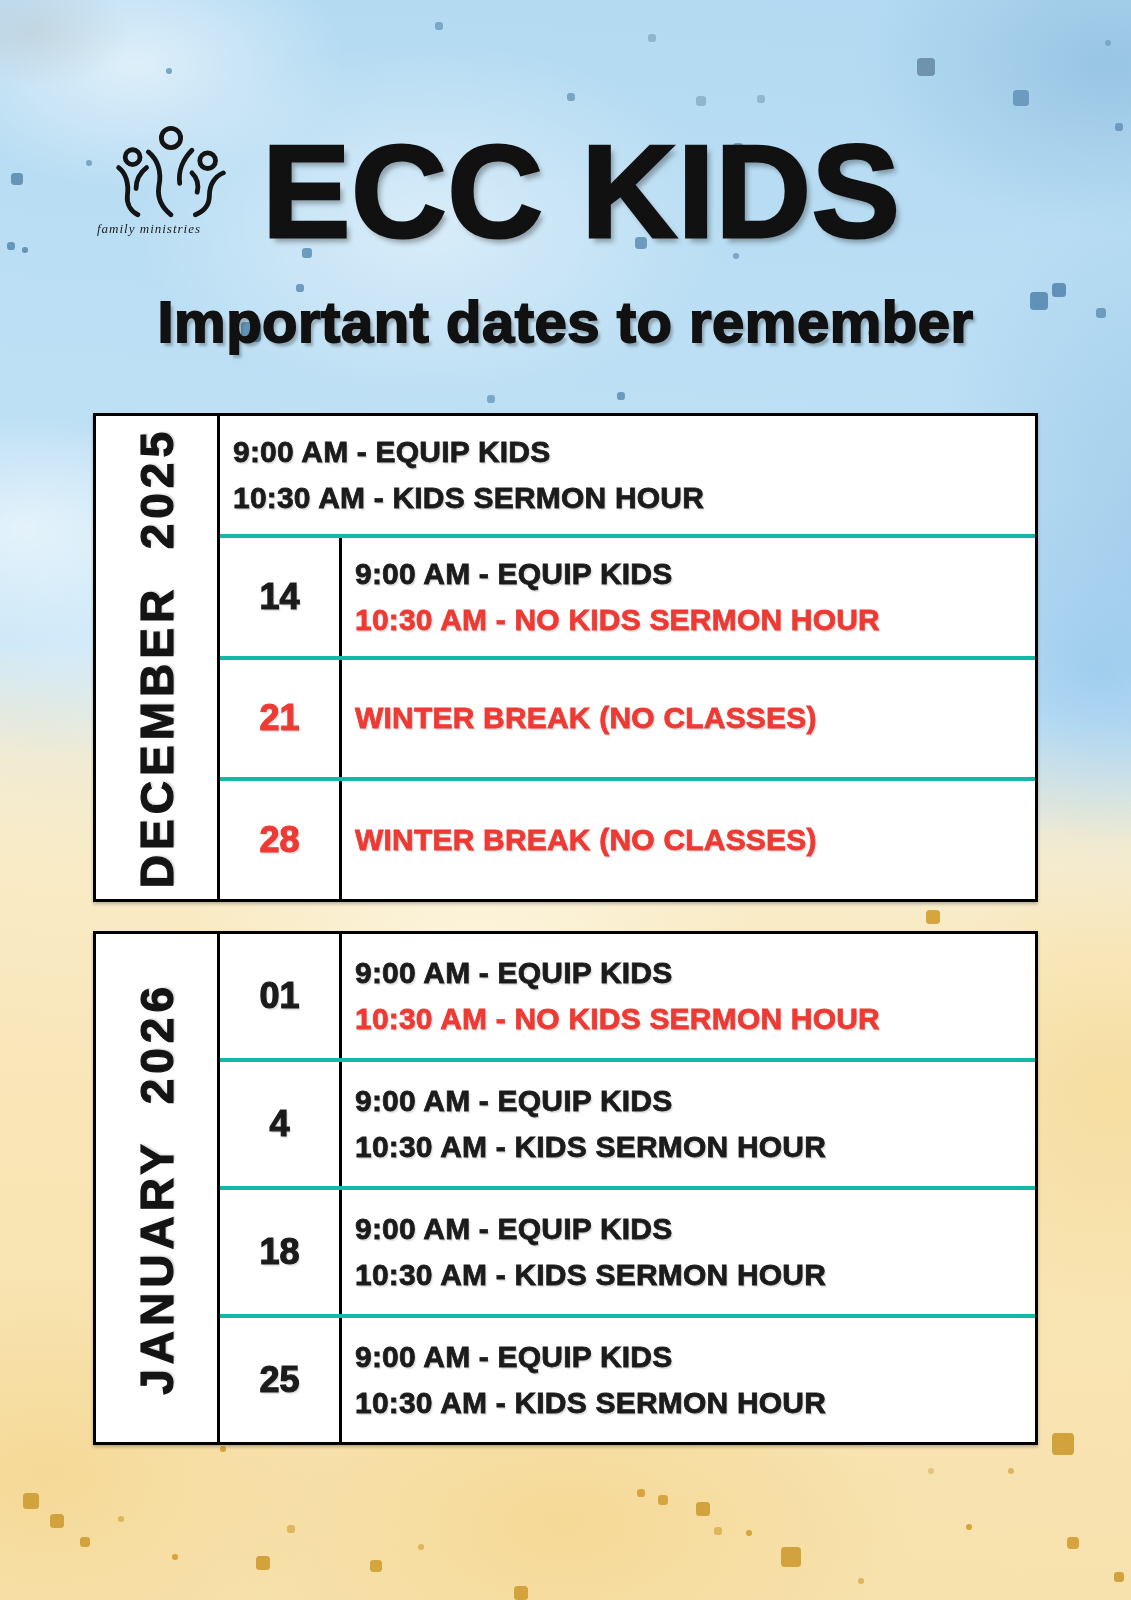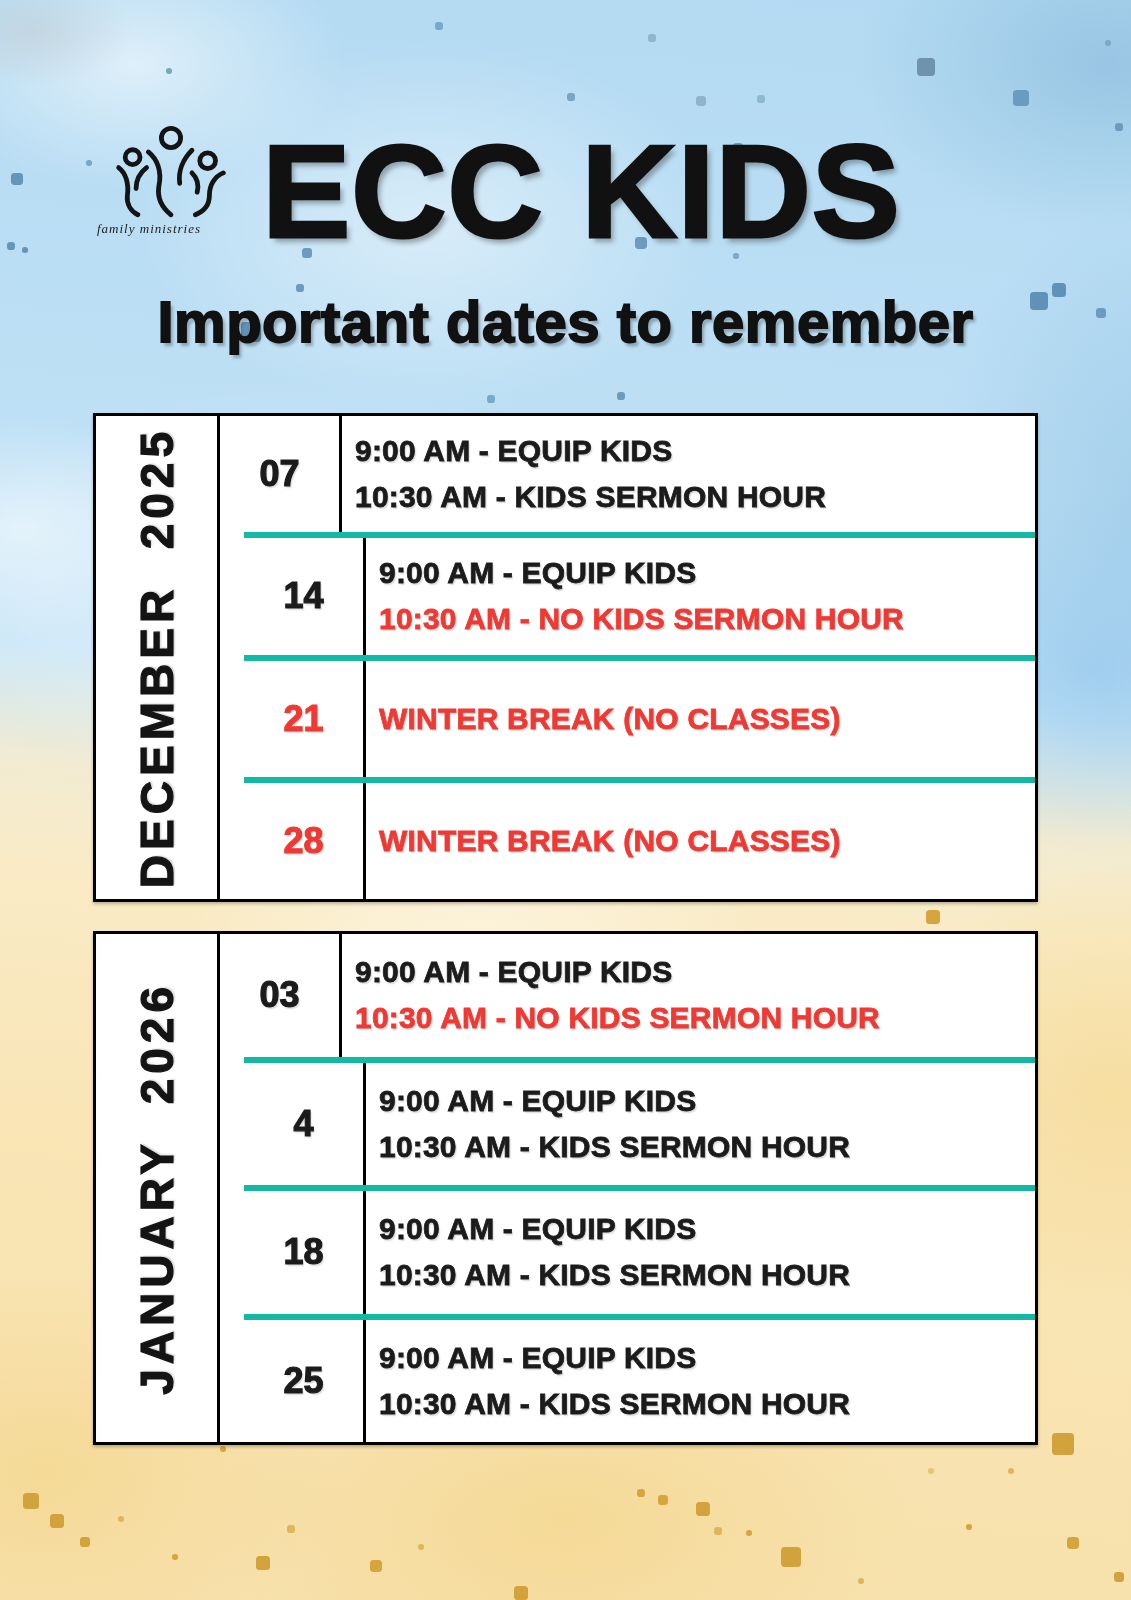--- a/index.html
+++ b/index.html
@@ -60,21 +60,21 @@
   #tables{position:absolute;left:93px;top:413px;width:945px;}
   .schedule-table{display:flex;background:#fff;border:3px solid #000;box-sizing:border-box;
      box-shadow:0 2px 3px rgba(0,0,0,.25);text-shadow:1.5px 2px 1.5px rgba(0,0,0,.15);}
   .schedule-table:first-child{height:489px;margin-bottom:29px;}
   .schedule-table:last-child{height:514px;}
   .month-cell{flex:0 0 124px;border-right:3px solid #000;display:flex;align-items:center;justify-content:center;box-sizing:border-box;}
   .month-label{writing-mode:vertical-rl;transform:rotate(180deg);white-space:pre;
      font-size:46px;font-weight:700;letter-spacing:5px;color:#141414;-webkit-text-stroke:1.2px #141414;}
   .rows{flex:1;display:flex;flex-direction:column;}
   .row{flex:1;display:flex;box-sizing:border-box;}
-  .row + .row{border-top:6px solid #14b8a6;margin-left:24px;}
+  .row + .row{border-top:4px solid #14b8a6;}
   .date-cell{flex:0 0 122px;border-right:3px solid #000;display:flex;align-items:center;justify-content:center;
      font-size:36px;font-weight:700;color:#1b1b1b;-webkit-text-stroke:1.2px currentColor;box-sizing:border-box;}
   .content-cell{flex:1;display:flex;flex-direction:column;justify-content:center;padding-left:13px;}
   .line{font-size:30px;font-weight:700;line-height:46px;letter-spacing:.2px;color:#1b1b1b;-webkit-text-stroke:.8px currentColor;}
   .red{color:var(--red,#EE3A34);}
 </style>
 </head>
 <body>
 
 <div class="poster">
@@ -101,21 +101,20 @@
     <h2>Important dates to remember</h2>
   </header>
 
   <main id="tables">
       <div class="schedule-table">
         <div class="month-cell">
           <div class="month-label">DECEMBER  2025</div>
         </div>
         <div class="rows">
           <div class="row">
-            <div class="date-cell">07</div>
             <div class="content-cell">
               <div class="line">9:00 AM - EQUIP KIDS</div>
               <div class="line">10:30 AM - KIDS SERMON HOUR</div>
             </div>
           </div>
           <div class="row">
             <div class="date-cell">14</div>
             <div class="content-cell">
               <div class="line">9:00 AM - EQUIP KIDS</div>
               <div class="line red">10:30 AM - NO KIDS SERMON HOUR</div>
@@ -134,21 +133,21 @@
             </div>
           </div>
         </div>
       </div>
       <div class="schedule-table">
         <div class="month-cell">
           <div class="month-label">JANUARY  2026</div>
         </div>
         <div class="rows">
           <div class="row">
-            <div class="date-cell">03</div>
+            <div class="date-cell">01</div>
             <div class="content-cell">
               <div class="line">9:00 AM - EQUIP KIDS</div>
               <div class="line red">10:30 AM - NO KIDS SERMON HOUR</div>
             </div>
           </div>
           <div class="row">
             <div class="date-cell">4</div>
             <div class="content-cell">
               <div class="line">9:00 AM - EQUIP KIDS</div>
               <div class="line">10:30 AM - KIDS SERMON HOUR</div>

